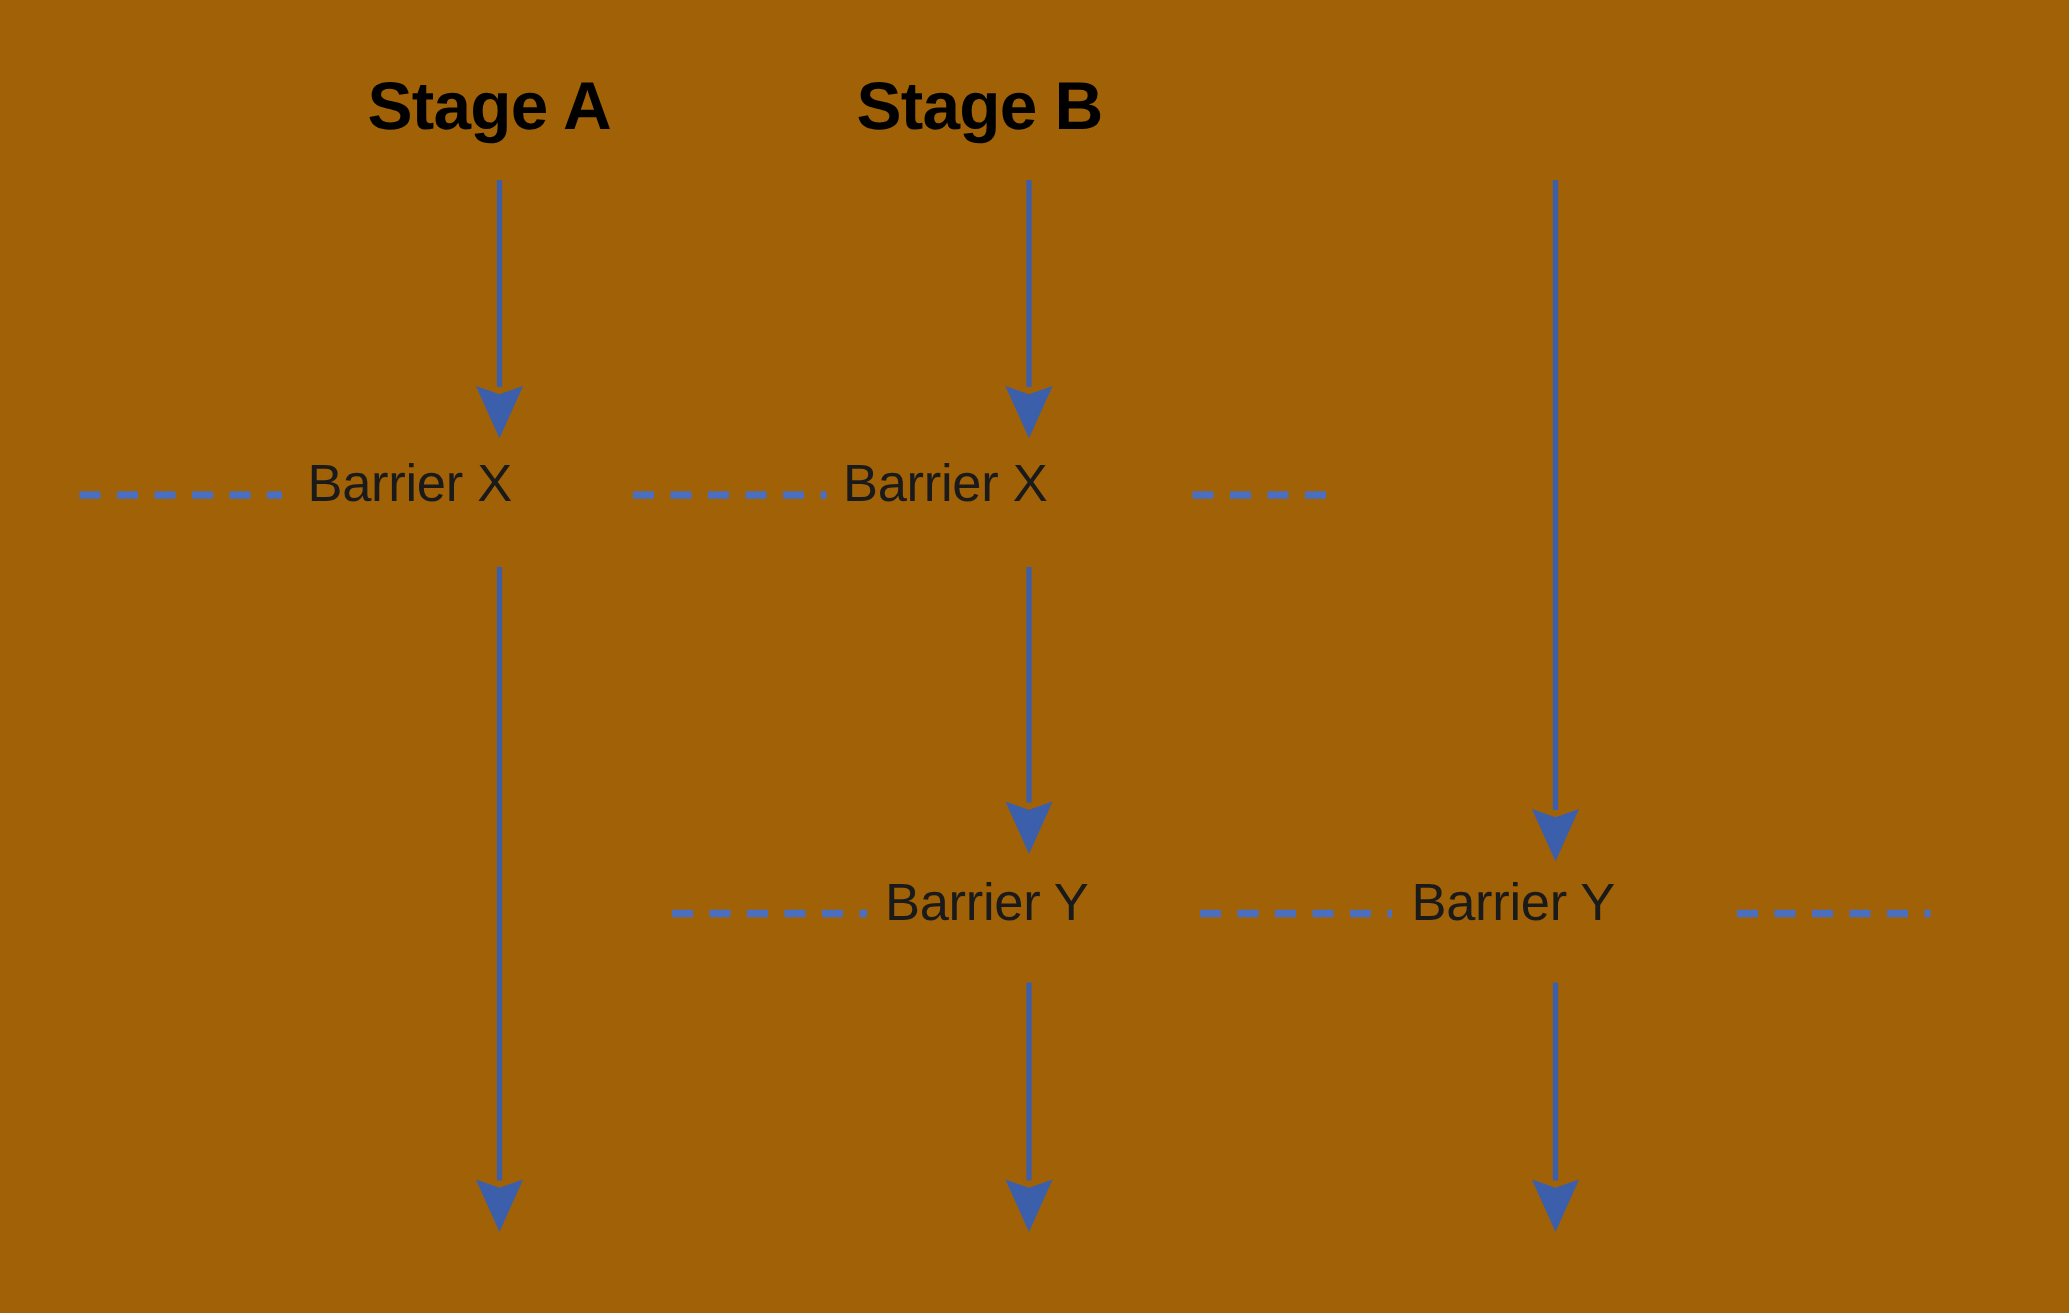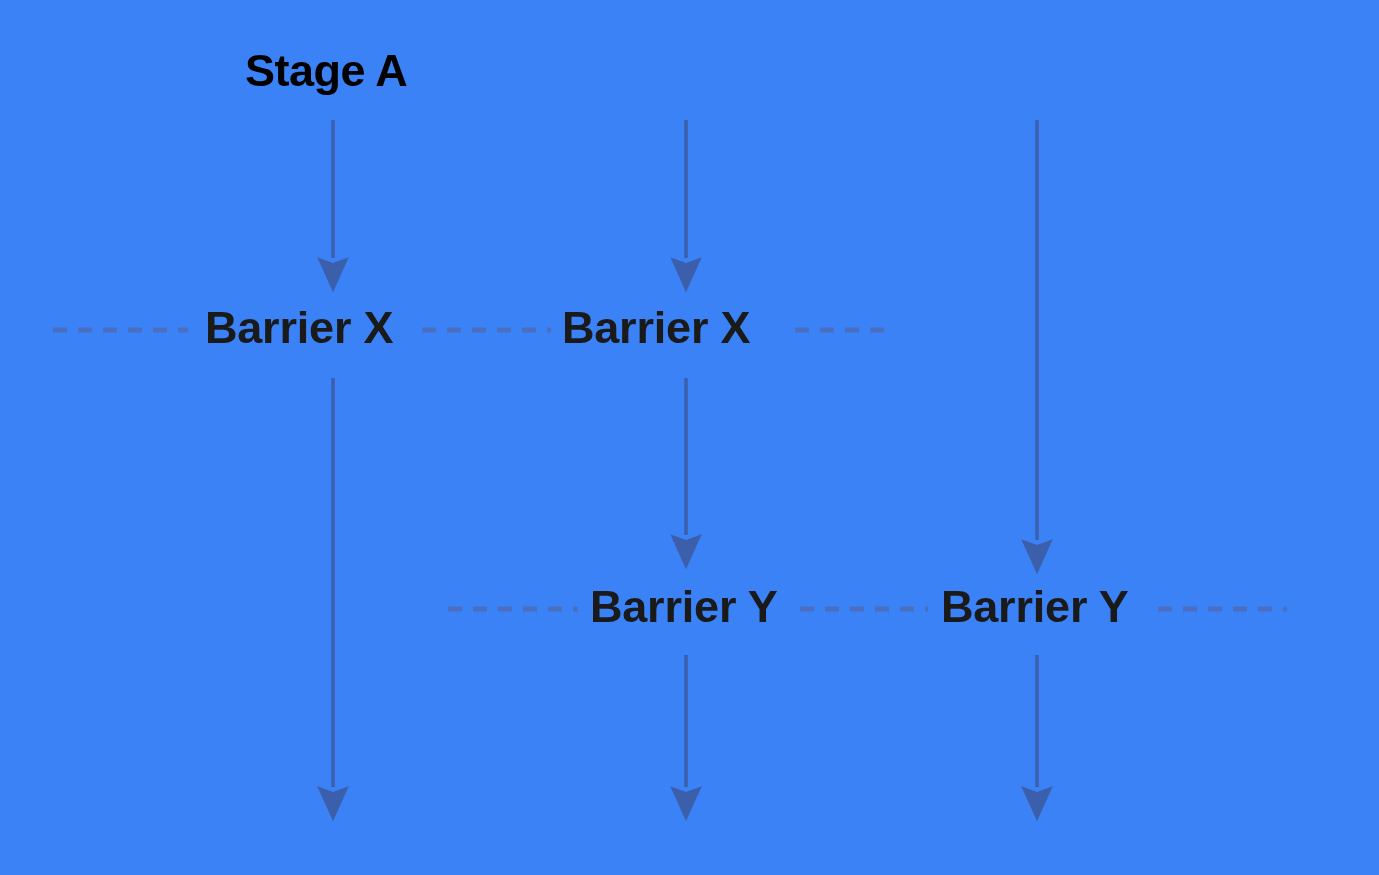--- a/index.html
+++ b/index.html
@@ -9,21 +9,21 @@
     background: #ffffff;
   }
   body {
     font-family: "Liberation Sans", "DejaVu Sans", sans-serif;
     -webkit-font-smoothing: antialiased;
   }
   #canvas {
     position: relative;
     width: 1379px;
     height: 875px;
-    background: #3b82f6;
+    background: #a16207;
     overflow: hidden;
   }
   #diagram-svg {
     position: absolute;
     left: 0;
     top: 0;
     width: 1379px;
     height: 875px;
     display: block;
   }
@@ -38,22 +38,22 @@
     position: absolute;
     font-weight: bold;
     font-size: 45px;
     line-height: 1;
     color: #000000;
     white-space: nowrap;
     letter-spacing: -0.5px;
   }
   .barrier-label {
     position: absolute;
-    font-weight: bold;
-    font-size: 45px;
+    font-weight: normal;
+    font-size: 35px;
     line-height: 1;
     color: #1a1a1a;
     white-space: nowrap;
     letter-spacing: -0.2px;
   }
 </style>
 </head>
 <body>
 
 <div id="canvas">
@@ -92,20 +92,21 @@
       <line x1="448" y1="609" x2="578" y2="609"></line>
       <line x1="800" y1="609" x2="928" y2="609"></line>
       <line x1="1158" y1="609" x2="1287" y2="609"></line>
     </g>
   </svg>
 
   <div class="layer-text">
 
     <div class="stage-header" style="left:245px; top:48px;">Stage A</div>
 
+    <div class="stage-header" style="left:571px; top:48px;">Stage B</div>
 
 
     <div class="barrier-label" style="left:205px; top:305px;">Barrier X</div>
 
     <div class="barrier-label" style="left:562px; top:305px;">Barrier X</div>
 
     <div class="barrier-label" style="left:590px; top:584px;">Barrier Y</div>
 
     <div class="barrier-label" style="left:941px; top:584px;">Barrier Y</div>
 

